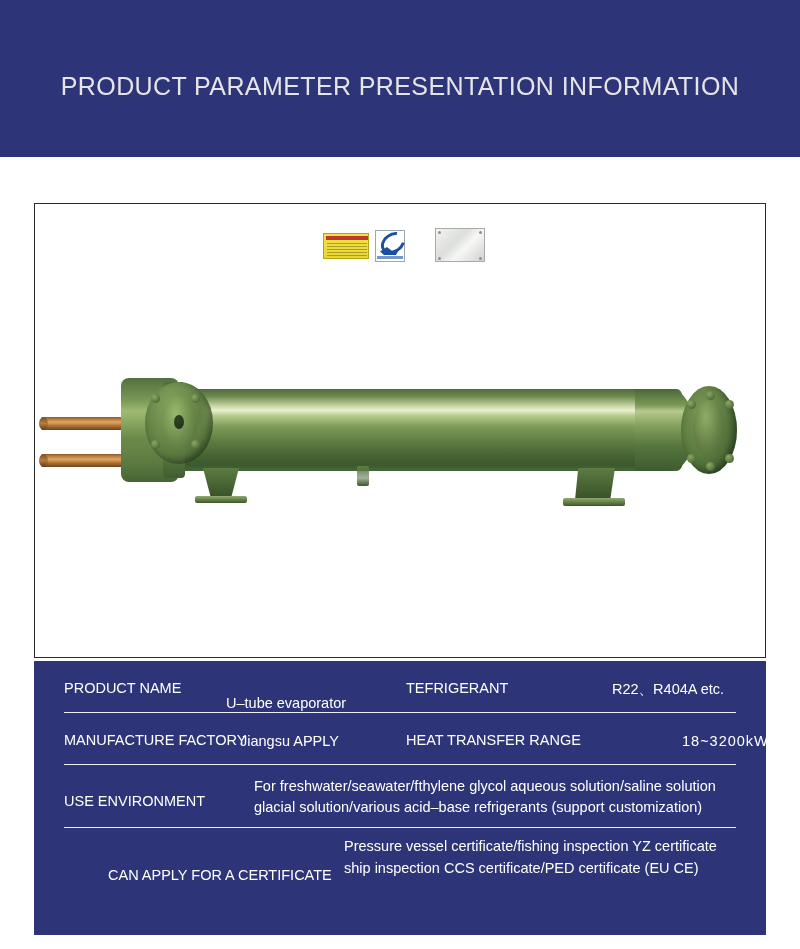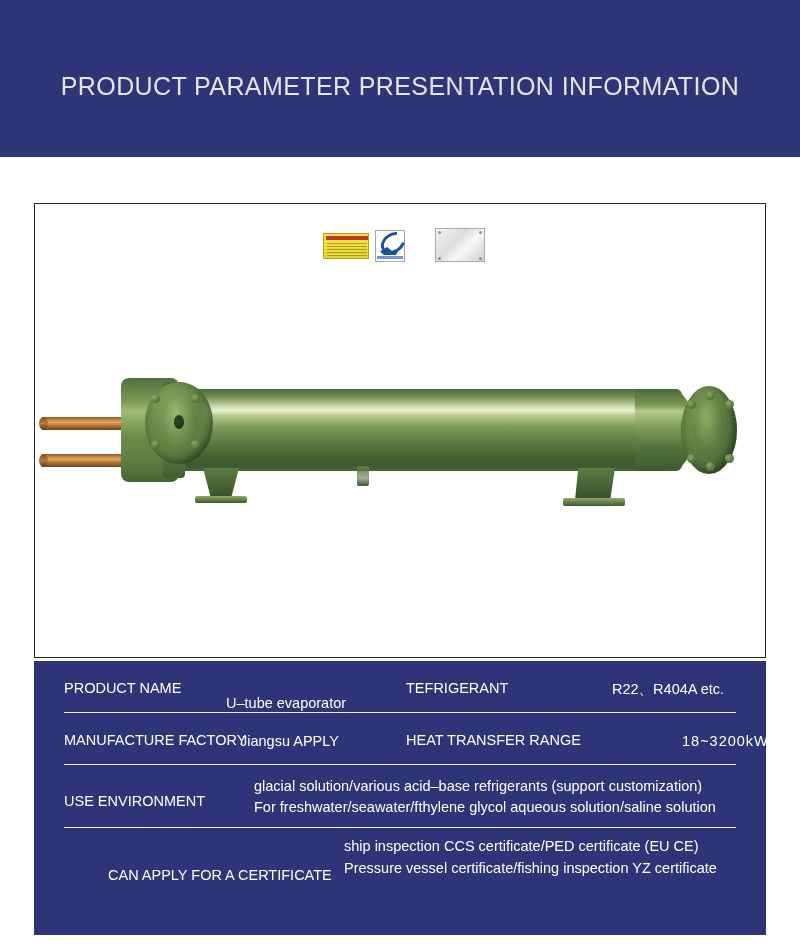--- a/index.html
+++ b/index.html
@@ -315,27 +315,27 @@
     <div class="cell cell-key-a">MANUFACTURE FACTORY</div>
     <div class="cell cell-val-a">Jiangsu APPLY</div>
     <div class="cell cell-key-b">HEAT TRANSFER RANGE</div>
     <div class="cell cell-val-b">18~3200kW</div>
   </div>
   <div class="divider d2"></div>
 
   <div class="spec-row row-3 r3">
     <div class="cell cell-key-a">USE ENVIRONMENT</div>
     <div class="cell-desc">
+      <div>For freshwater/seawater/fthylene glycol aqueous solution/saline solution</div>
       <div>glacial solution/various acid–base refrigerants (support customization)</div>
-      <div>For freshwater/seawater/fthylene glycol aqueous solution/saline solution</div>
     </div>
   </div>
   <div class="divider d3"></div>
 
   <div class="spec-row row-4 r4">
     <div class="cell cell-key-a">CAN APPLY FOR A CERTIFICATE</div>
     <div class="cell-desc">
+      <div>Pressure vessel certificate/fishing inspection YZ certificate</div>
       <div>ship inspection CCS certificate/PED certificate (EU CE)</div>
-      <div>Pressure vessel certificate/fishing inspection YZ certificate</div>
     </div>
   </div>
 
 </div>
 
 </body></html>

